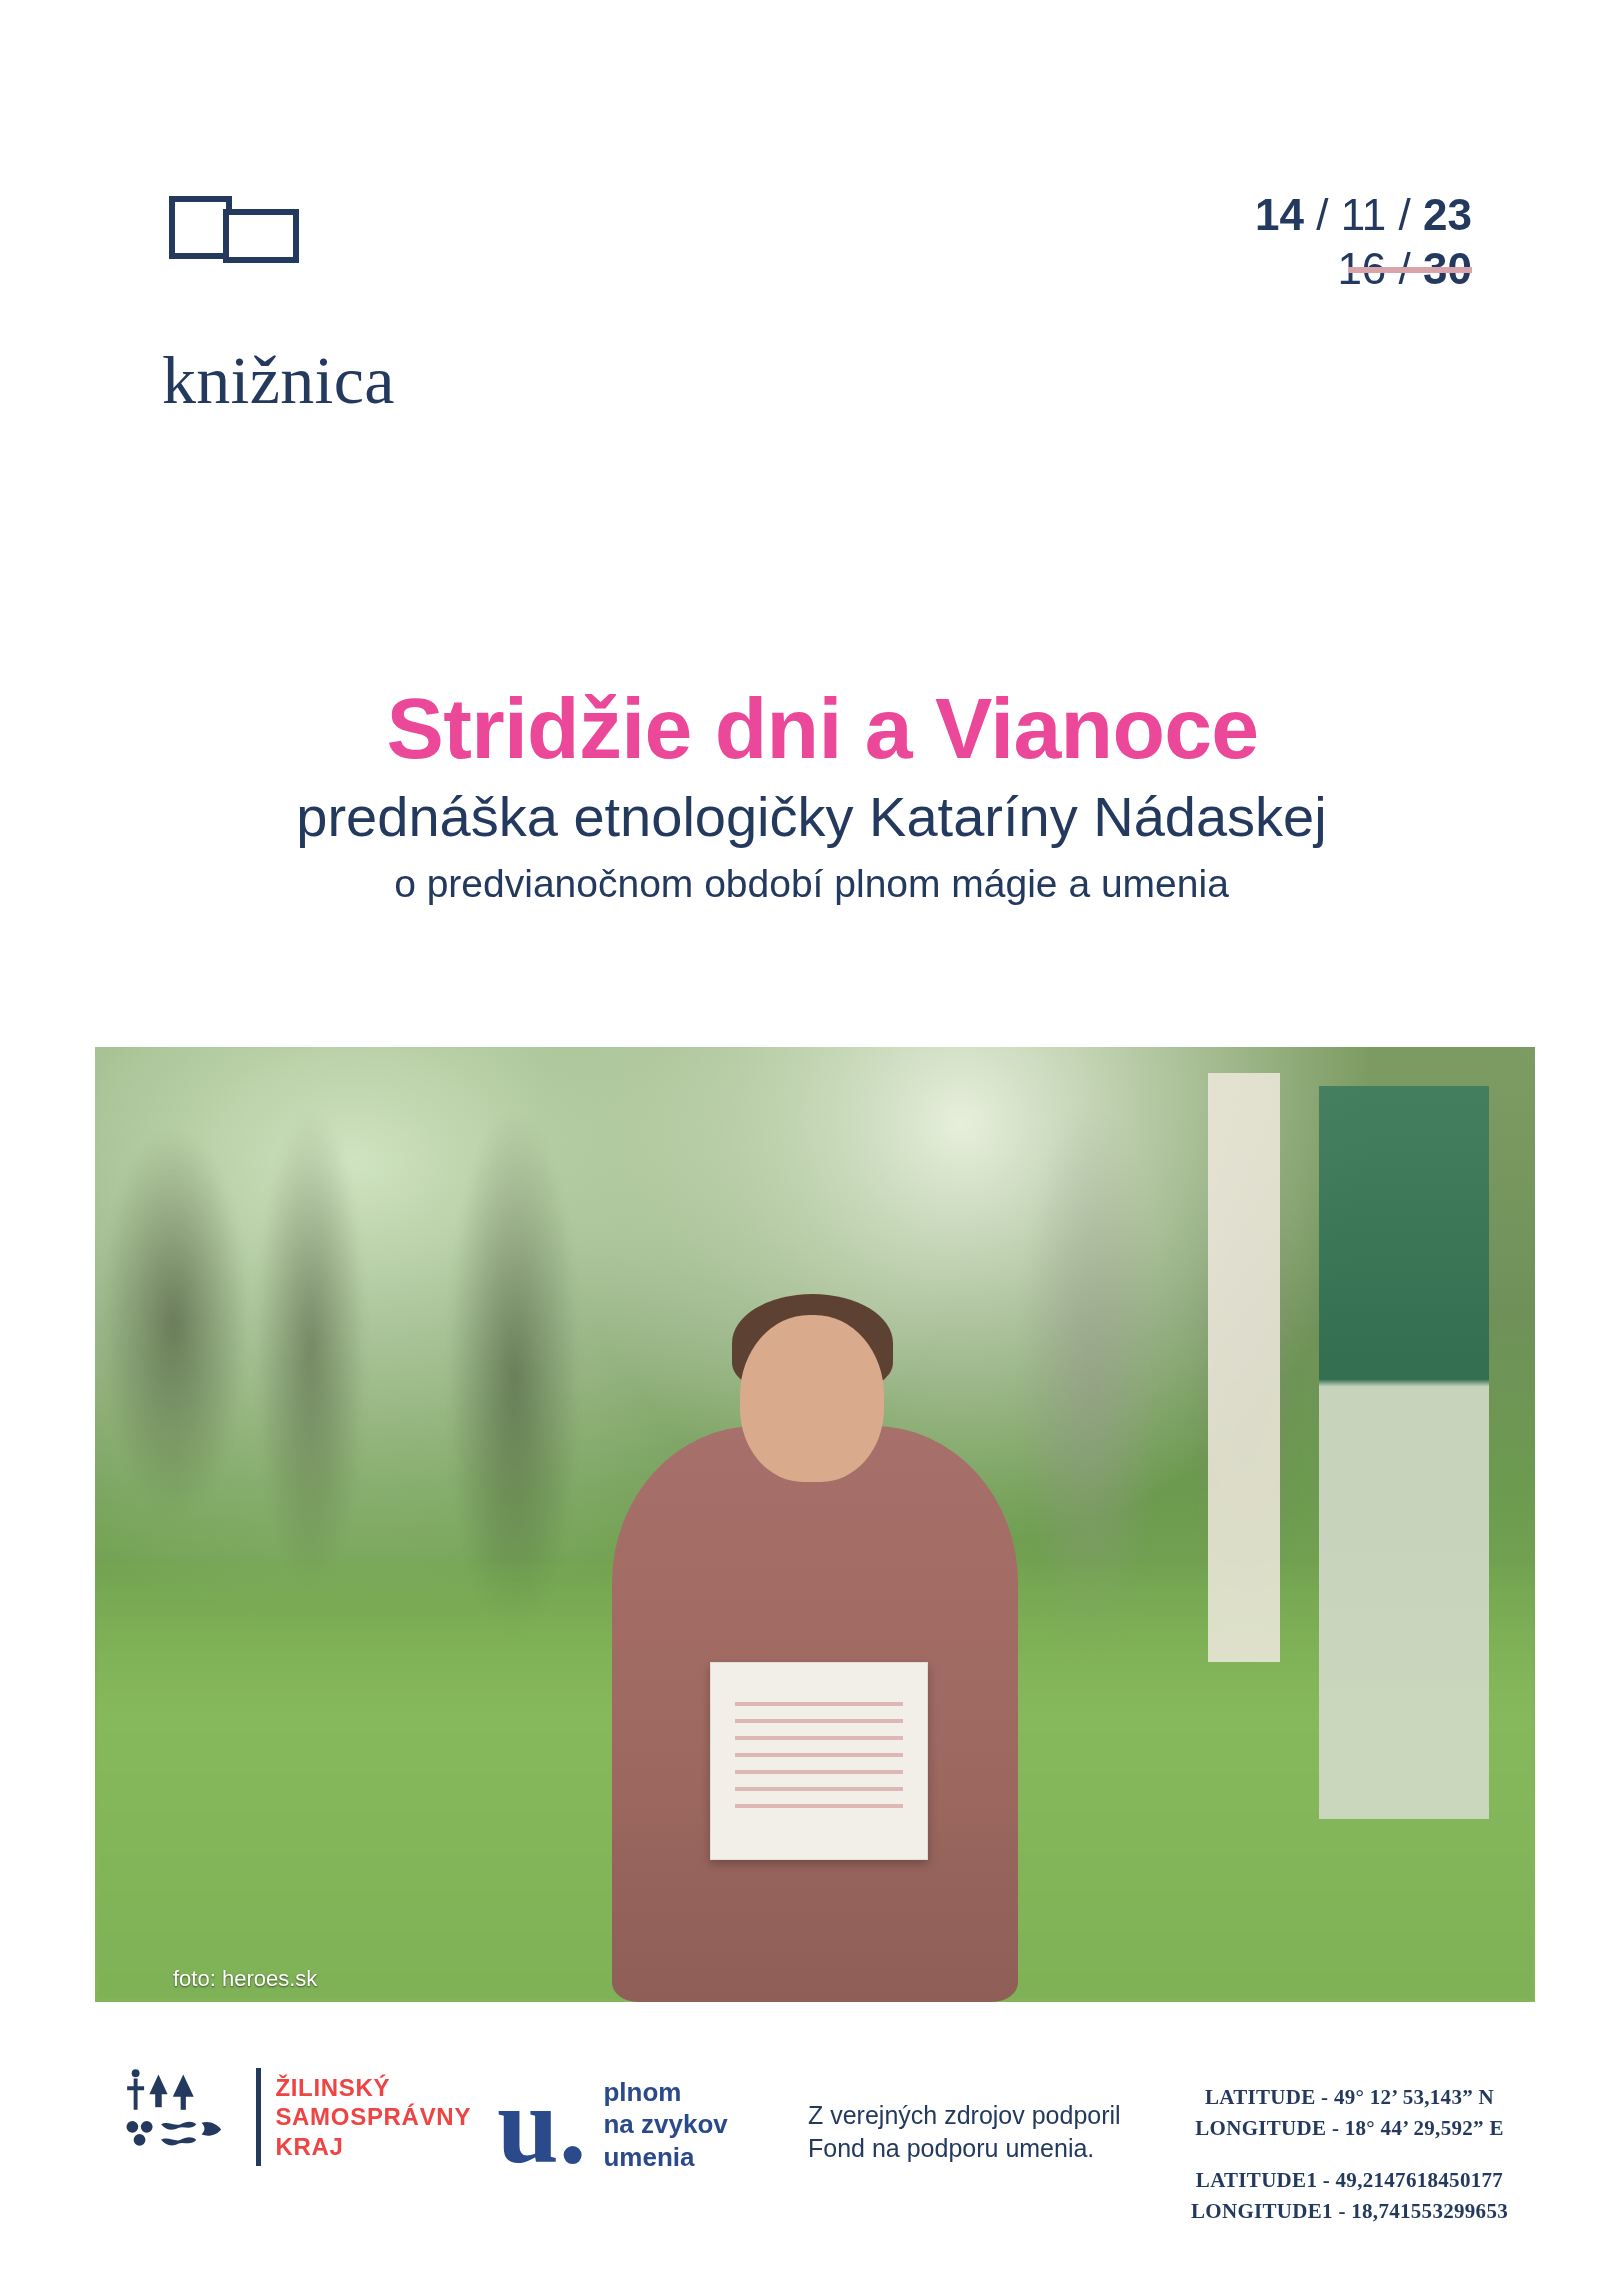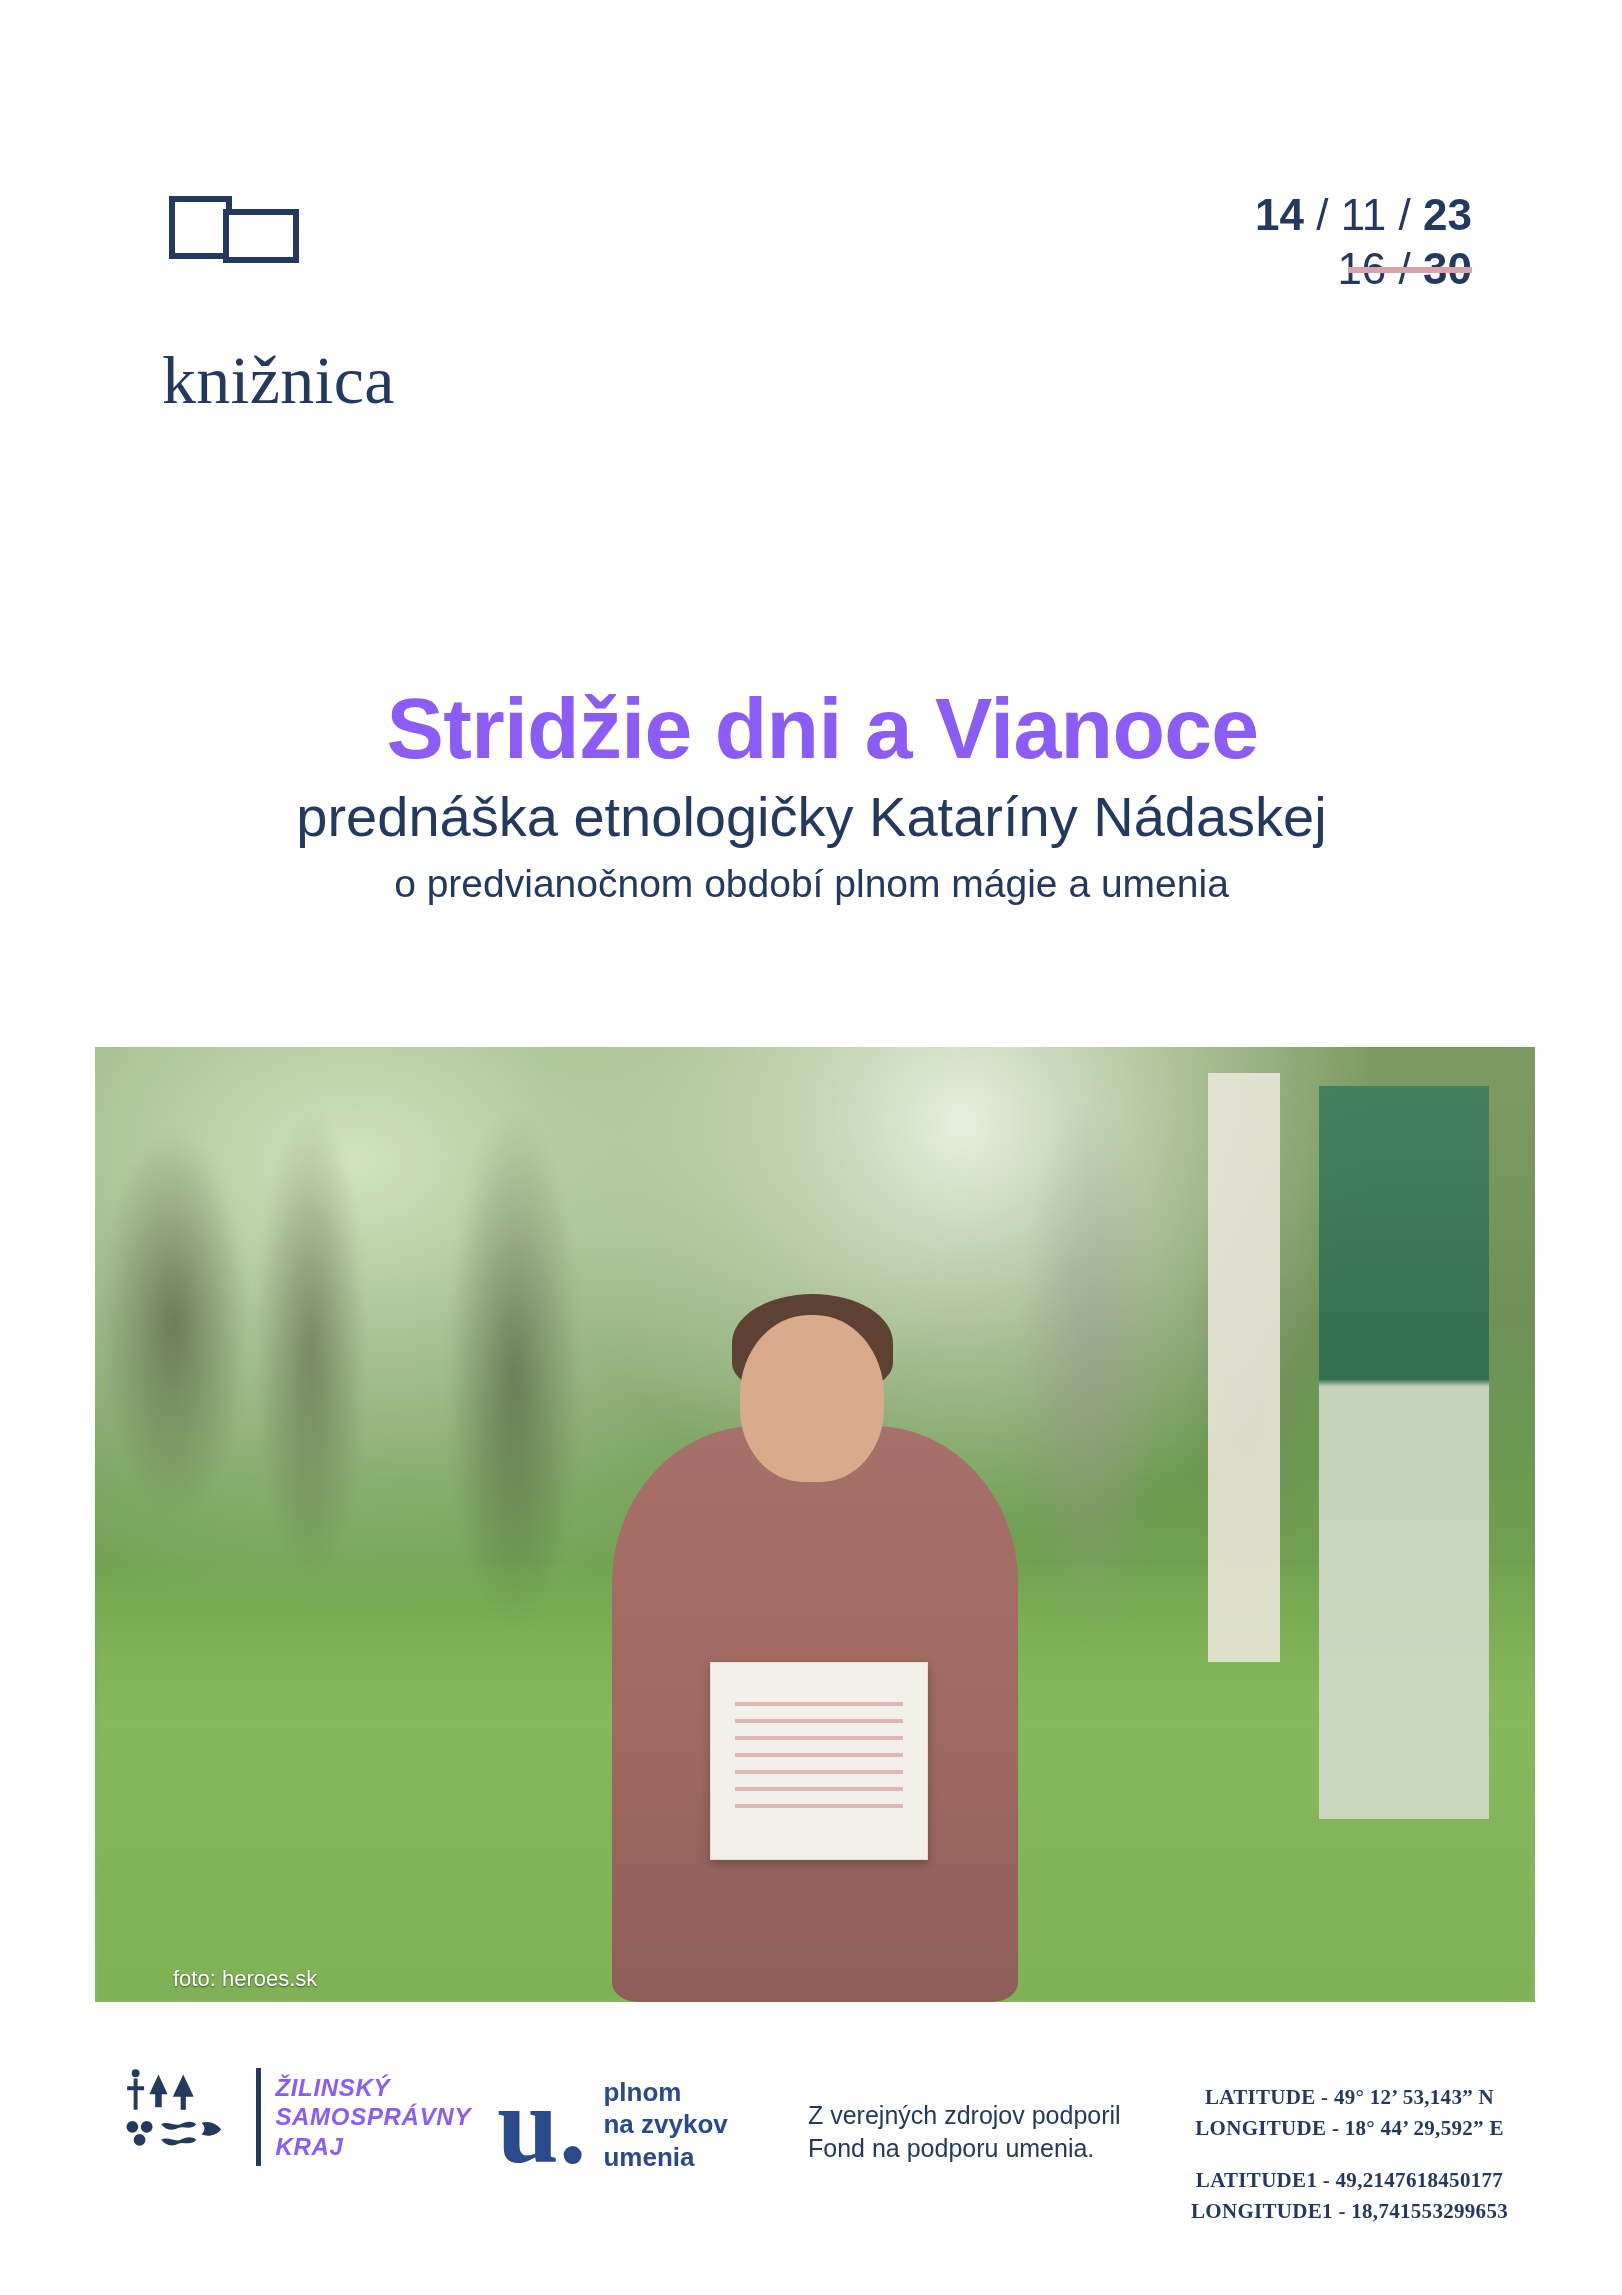--- a/index.html
+++ b/index.html
@@ -77,21 +77,21 @@
   .title-block {
     position: absolute;
     left: 0;
     right: 0;
     top: 681px;
     text-align: center;
   }
   .main-title {
     font-size: 86px;
     font-weight: bold;
-    color: #8b5cf6;
+    color: #ec4899;
     letter-spacing: -0.7px;
     line-height: 1.1;
     padding-left: 22px;
   }
   .subtitle {
     margin-top: 9.2px;
     font-size: 56px;
     color: #23395e;
     line-height: 1.15;
   }
@@ -217,23 +217,22 @@
   .zsk-crest {
     width: 124px;
     height: 98px;
     position: relative;
   }
   .zsk-bar { width: 4.6px; height: 98px; background: #23395e; }
   .zsk-text {
     font-size: 24px;
     font-weight: bold;
     line-height: 1.22;
-    color: #8b5cf6;
+    color: #ef4444;
     letter-spacing: 0.7px;
-    font-style: italic;
   }
 
   .fpu-logo {
     position: absolute;
     left: 497px;
     top: 6.5px;
     display: flex;
     align-items: center;
     gap: 17px;
   }

